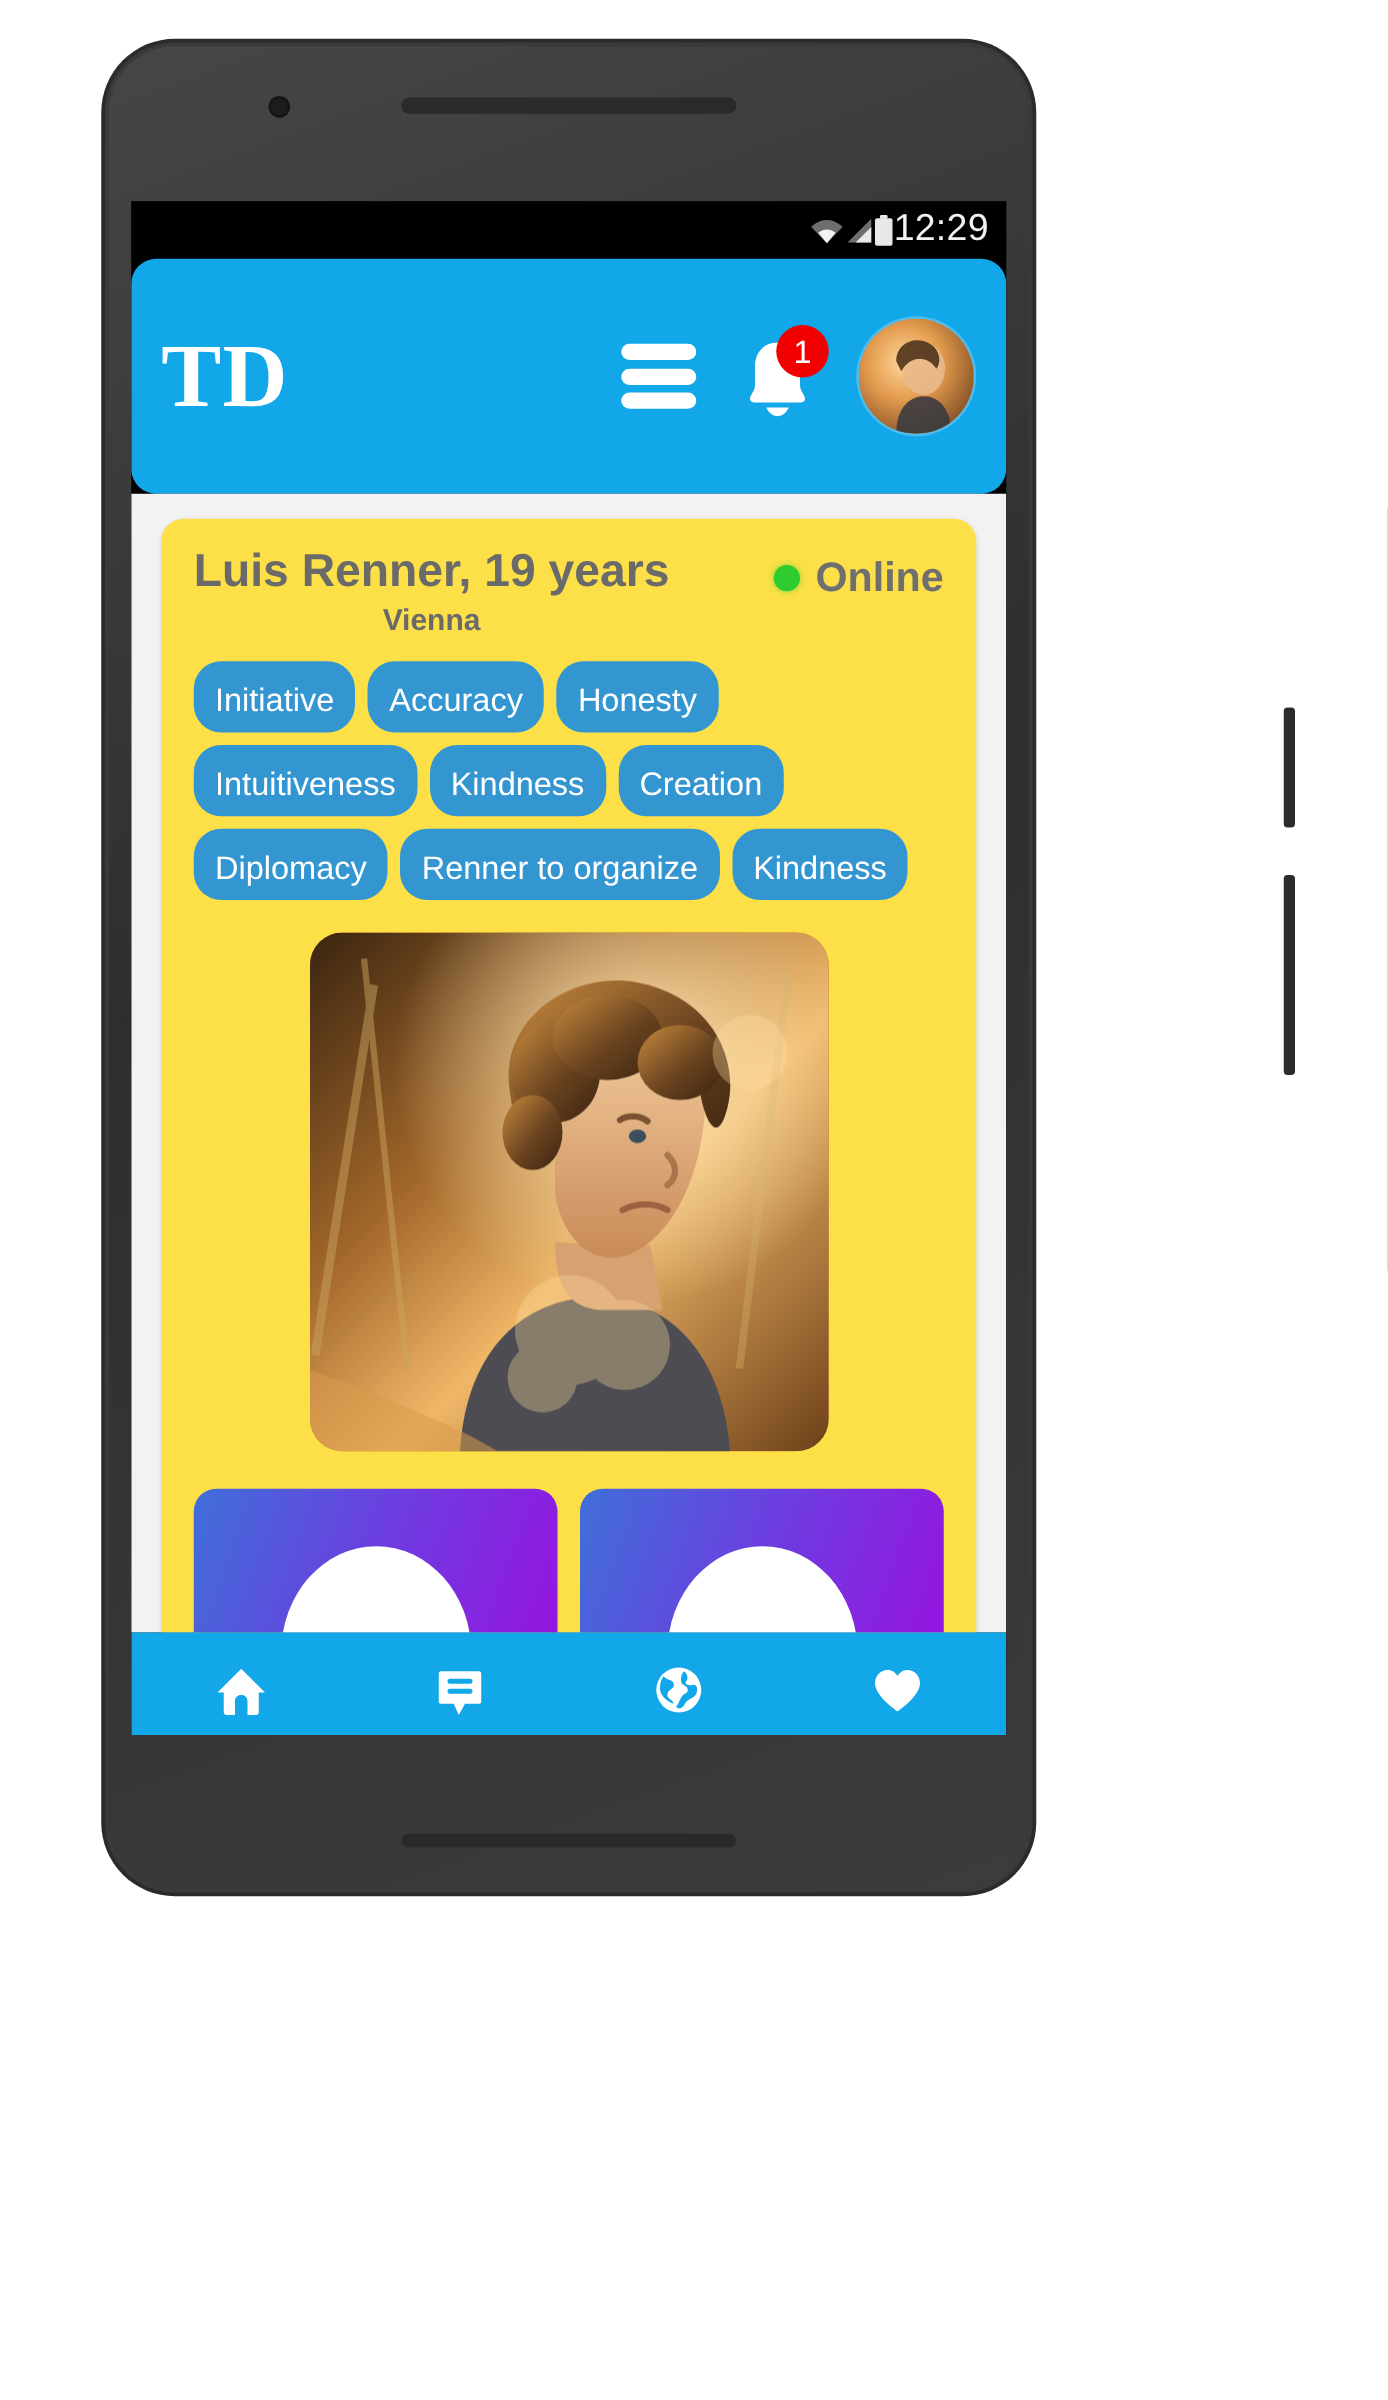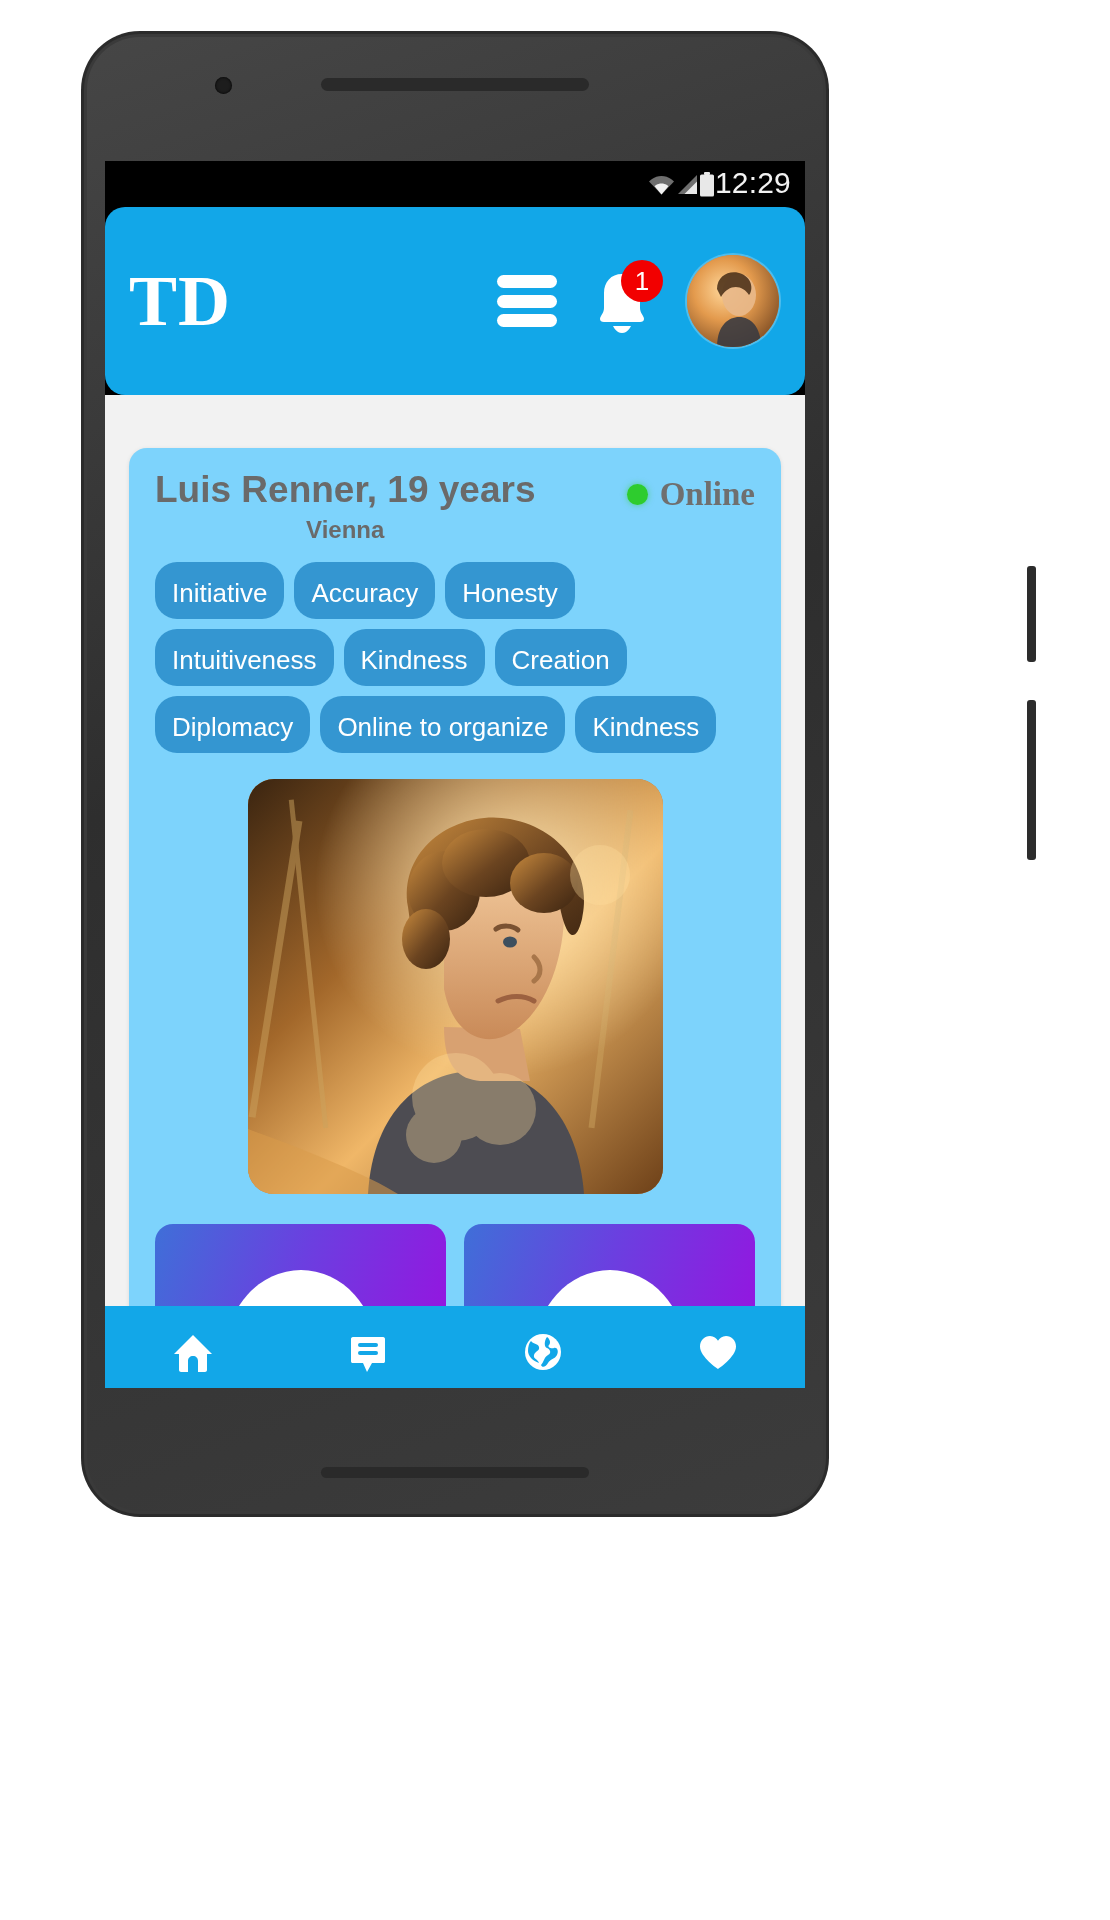--- a/index.html
+++ b/index.html
@@ -198,26 +198,25 @@
     height: 911px;
     background: #f2f2f2;
     overflow: hidden;
   }
   .card {
     position: absolute;
     left: 24px;
     top: 20px;
     right: 24px;
     bottom: -60px;
-    background: #7dd3fc;
+    background: #fde047;
     border-radius: 18px;
     box-shadow: 0 1px 4px rgba(0,0,0,.10);
     padding: 22px 26px 0 26px;
     overflow: hidden;
-    margin-top: 33px;
   }
 
   .card-head {
     display: flex;
     align-items: flex-start;
   }
   .person-name {
     font-size: 37px;
     font-weight: 700;
     color: #6a6a6a;
@@ -231,21 +230,20 @@
     margin-top: 6px;
     text-align: center;
   }
   .status-online {
     margin-left: auto;
     display: flex;
     align-items: center;
     gap: 12px;
     padding-top: 6px;
     white-space: nowrap;
-    font-family: Liberation Serif, serif;
   }
   .dot-online {
     width: 21px; height: 21px; border-radius: 50%;
     background: #2ECC2E;
     box-shadow: 0 0 6px rgba(46,204,46,.55);
   }
   .online-label {
     font-size: 33px;
     font-weight: 700;
     color: #6f6f6f;
@@ -405,21 +403,21 @@
         </div>
 
         <div class="tags">
             <div class="tag">Initiative</div>
             <div class="tag">Accuracy</div>
             <div class="tag">Honesty</div>
             <div class="tag">Intuitiveness</div>
             <div class="tag">Kindness</div>
             <div class="tag">Creation</div>
             <div class="tag">Diplomacy</div>
-            <div class="tag">Online to organize</div>
+            <div class="tag">Renner to organize</div>
             <div class="tag">Kindness</div>
           </div>
 
         <div class="photo">
           <svg viewBox="0 0 415 415" style="width:100%;height:100%;display:block">
             <defs>
               <linearGradient id="bg1" x1="0" y1="0" x2="1" y2="1">
                 <stop offset="0%" stop-color="#3a2410"></stop>
                 <stop offset="34%" stop-color="#a2672a"></stop>
                 <stop offset="58%" stop-color="#f0b768"></stop>

